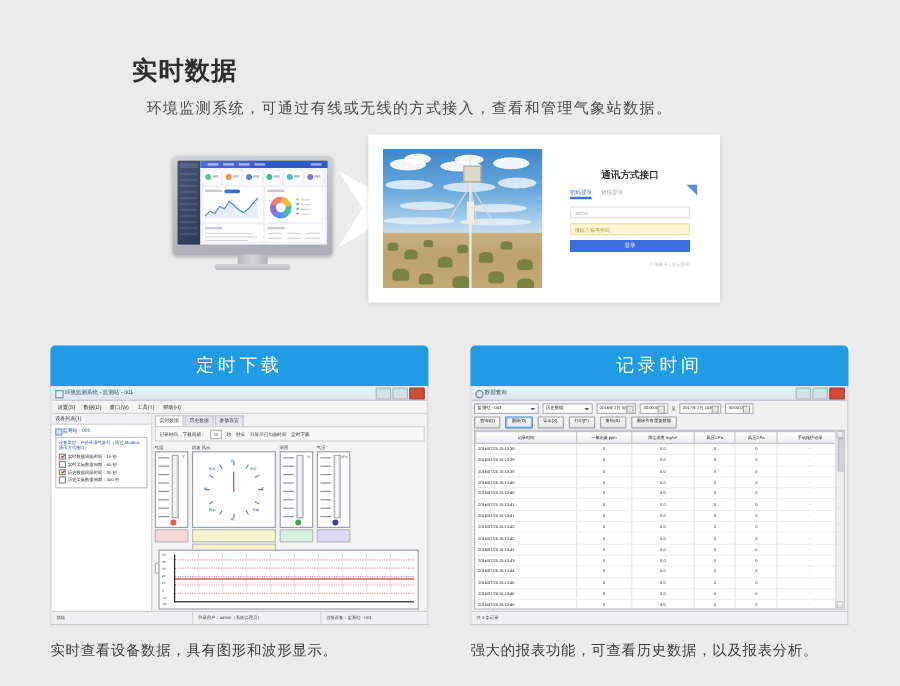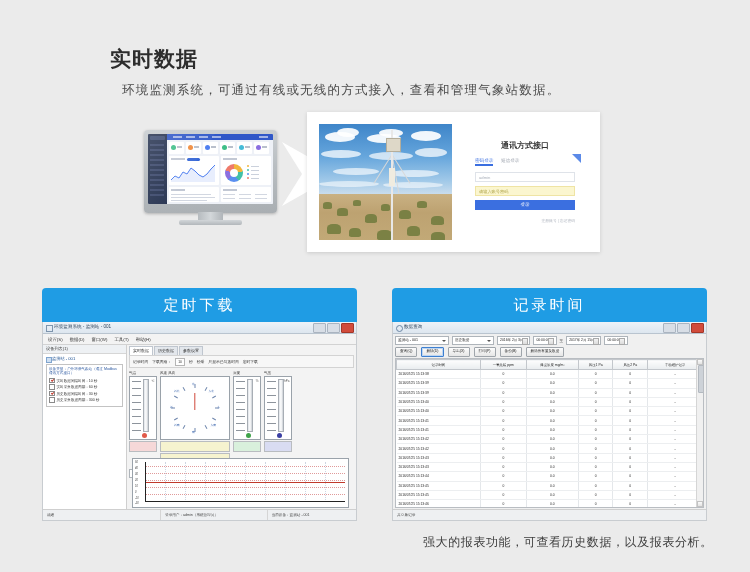--- a/index.html
+++ b/index.html
@@ -126,21 +126,21 @@
   .card.right{left:392px;}
   .card-head{
     height:34px;background:#1f9ce4;border-radius:4px 4px 0 0;
     color:#fff;font-size:15px;letter-spacing:3px;text-align:center;line-height:34px;
   }
   .card-body{height:198px;background:#fff;border:1px solid #c8ccd0;border-top:none;overflow:hidden;position:relative;}
   .card-cap{
     position:absolute;top:534px;font-size:12px;color:#3d3d3d;line-height:1.45;letter-spacing:.6px;
   }
   .card-cap.left{left:42px;width:320px;}
-  .card-cap.right{left:392px;width:300px;margin-left:31px;}
+  .card-cap.right{left:392px;width:300px;}
 
   
   .win{position:absolute;left:0;top:0;right:0;bottom:0;background:#f0f0f0;}
   .win-title{
     height:11px;background:linear-gradient(180deg,#eef3f8,#dde6ef);
     border-bottom:1px solid #b9c4cf;position:relative;
   }
   .win-title .t{position:absolute;left:11px;top:1.5px;font-size:4.6px;color:#31465e;}
   .win-title .ico{position:absolute;left:3px;top:2.5px;width:5px;height:5px;border:1px solid #7e95ad;}
   .winbtns{position:absolute;right:2px;top:1px;display:flex;gap:1px;}
@@ -615,20 +615,21 @@
         </div>
 
         <div class="statusbar">
           <span style="width:38%">就绪</span>
           <span style="width:34%">登录用户：admin（系统管理员）</span>
           <span style="width:28%;border-right:none">当前设备：监测站 - 001</span>
         </div>
       </div>
     </div>
   </div>
+  <div class="card-cap left">实时查看设备数据，具有图形和波形显示。</div>
 
   <div class="card right">
     <div class="card-head">记录时间</div>
     <div class="card-body">
       <div class="win">
 
         <div class="win-title">
           <span class="ico" style="border-radius:50%;border-color:#6b86a4"></span>
           <span class="t">数据查询</span>
           <span class="winbtns">

